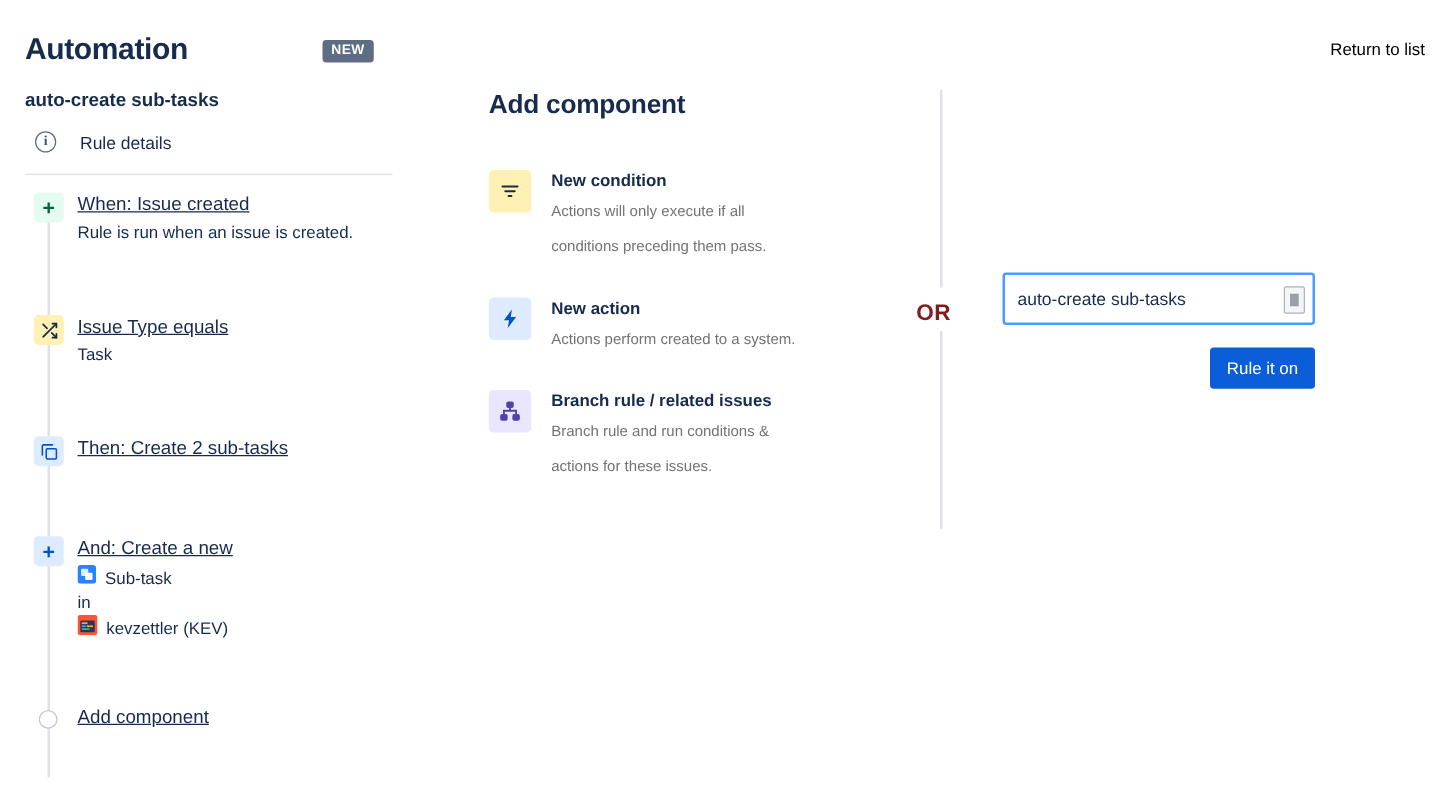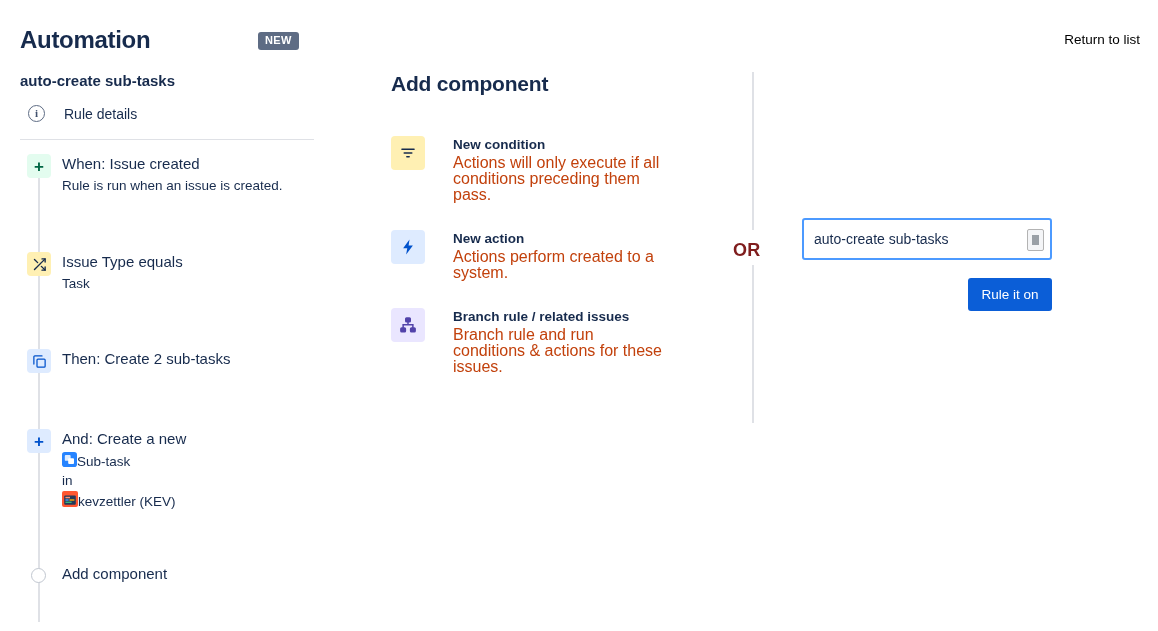--- a/index.html
+++ b/index.html
@@ -65,46 +65,46 @@
     position: absolute; left: 27px; width: 24px; height: 24px;
     border-radius: 4px; display: flex; align-items: center; justify-content: center;
     z-index: 2;
   }
   .badge-green { background: #E3FCEF; }
   .badge-yellow { background: #FFF0B3; }
   .badge-blue { background: #DEEBFF; }
   .plus-green { color: #006644; font-size: 17px; font-weight: bold; line-height: 1; }
   .plus-blue { color: #0052CC; font-size: 17px; font-weight: bold; line-height: 1; }
   .step-body { margin-left: 62px; }
-  .step-title { font-size: 15px; color: #172B4D; line-height: 20px; }
+  .step-title { font-size: 15px; color: #172B4D; line-height: 20px; text-decoration: underline; }
   .step-sub { font-size: 13.5px; color: #172B4D; line-height: 19px; margin-top: 2px; }
-  .inline-row { display: flex; align-items: center; margin-top: 3px; }
+  .inline-row { display: flex; align-items: center; gap: 7px; margin-top: 3px; }
   .inline-row .lbl { font-size: 13.5px; color: #172B4D; }
   .word-in { font-size: 13.5px; color: #172B4D; margin-top: 2px; }
 
   .end-circle {
     position: absolute; left: 31px; width: 15px; height: 15px;
     border: 1.6px solid #C1C7D0; border-radius: 50%; background: #fff; z-index: 2;
   }
 
   
   .center-col { position: absolute; left: 391px; top: 44px; width: 330px; }
   .center-title { font-size: 21px; font-weight: bold; color: #172B4D; letter-spacing: -0.2px; }
   .comp-list { margin-top: 40px; }
-  .comp { display: flex; gap: 28px; margin-bottom: 27px; cursor: pointer; }
+  .comp { display: flex; gap: 16px; margin-bottom: 27px; cursor: pointer; }
   .comp-icon {
     flex: none; width: 34px; height: 34px; border-radius: 4px;
     display: flex; align-items: center; justify-content: center;
   }
   .ic-yellow { background: #FFF0B3; }
   .ic-blue { background: #DEEBFF; }
   .ic-purple { background: #EAE6FF; }
   .comp-text { width: 210px; }
   .comp-name { font-size: 13.5px; font-weight: bold; color: #172B4D; line-height: 18px; }
-  .comp-desc { font-size: 16px; color: #c2410c; line-height: 16px; margin-top: 1px; }
+  .comp-desc { font-size: 12px; color: #737373; line-height: 28px; margin-top: 1px; }
 
   
   .or-line-top {
     position: absolute; left: 752px; top: 44px; width: 2px; height: 158px; background: #DFE1E6;
   }
   .or-line-bottom {
     position: absolute; left: 752px; top: 237px; width: 2px; height: 158px; background: #DFE1E6;
   }
   .or-label {
     position: absolute; left: 733px; top: 212px;

